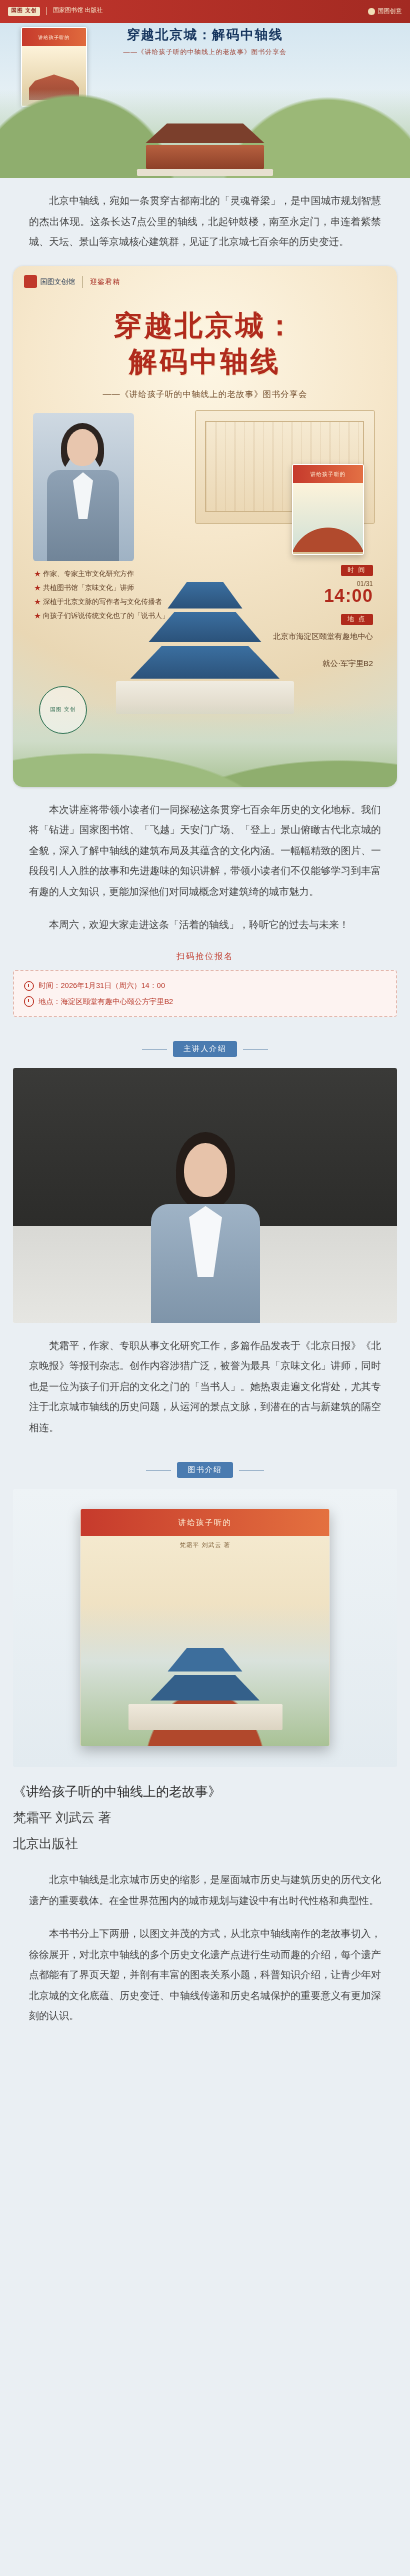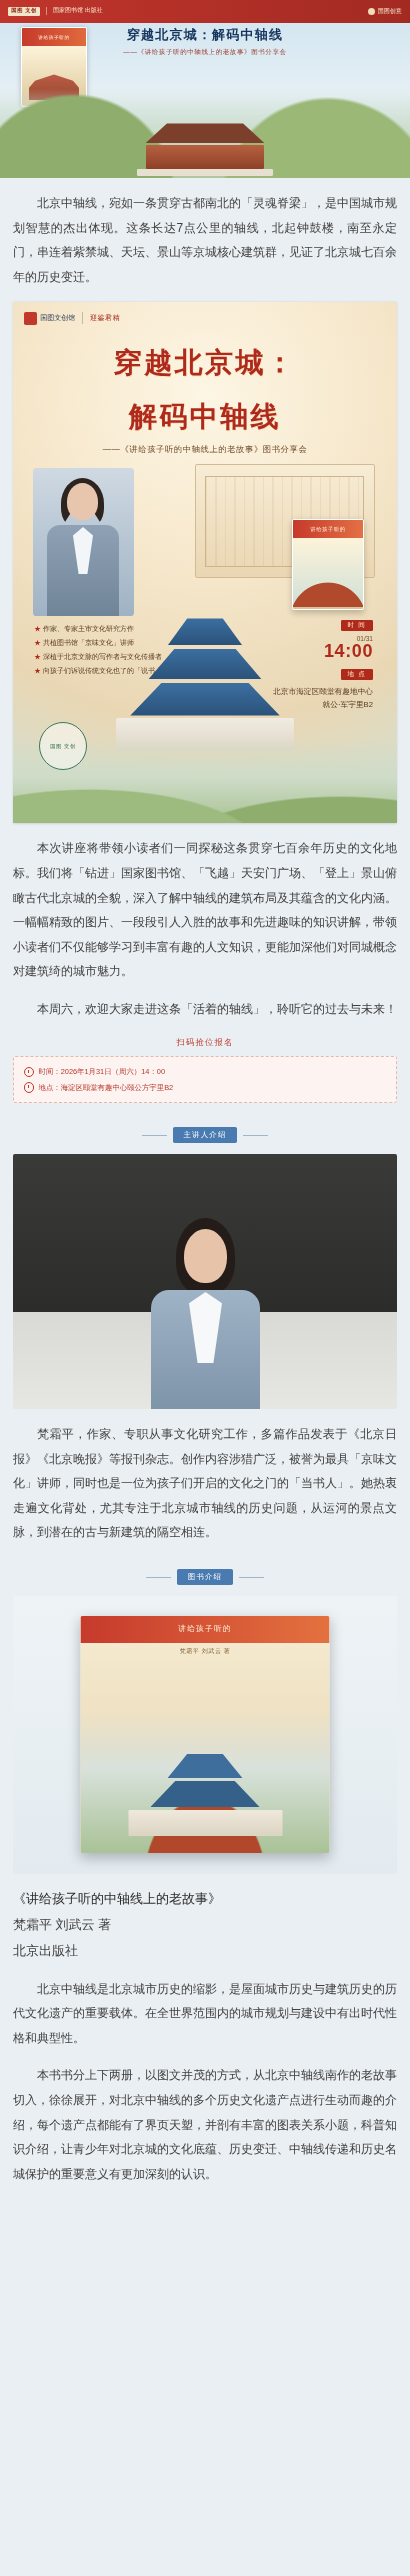--- a/index.html
+++ b/index.html
@@ -158,35 +158,35 @@
     border-radius: 1.2px;
   }
 
   
   .content {
     padding: 0 13px;
     box-sizing: border-box;
     width: 410px;
   }
   p.para {
-    font-size: 12px;
+    font-size: 10px;
     line-height: 2.05;
     color: #3f3f3f;
     text-align: justify;
-    margin: 13px 0;
+    margin: 13px 16px;
     text-indent: 2em;
   }
 
   
   .poster {
     position: relative;
     margin: 6px 13px 0;
     width: 384px;
     height: 521px;
-    border-radius: 1px;
+    border-radius: 10px;
     background:
       radial-gradient(circle at 50% 18%, #fdf6e4 0%, #f6e7cb 38%, #e9d7b4 70%, #cfe0d6 100%);
     overflow: hidden;
     box-shadow: 0 0.6px 2.4px rgba(0,0,0,.12);
   }
   .poster-head {
     display: flex;
     align-items: center;
     gap: 7px;
     padding: 9.5px 0 0 10.7px;
@@ -635,21 +635,21 @@
     <div class="poster-head">
       <div class="ph-badge">
         <span class="ph-sq"></span>
         <span>国图文创馆</span>
       </div>
       <div class="ph-div"></div>
       <div class="ph-red">迎鉴君精</div>
     </div>
 
     <div class="poster-title">穿越北京城：</div>
-    <div class="poster-title" style="margin-top:18px">解码中轴线</div>
+    <div class="poster-title" style="margin-top:0">解码中轴线</div>
     <div class="poster-sub">——《讲给孩子听的中轴线上的老故事》图书分享会</div>
 
     <div class="poster-mid">
       <div class="poster-person">
         <div class="pp-hair"></div>
         <div class="pp-head"></div>
         <div class="pp-body"></div>
         <div class="pp-shirt"></div>
       </div>
       <div class="poster-scroll"></div>
@@ -664,21 +664,21 @@
         <div>深植于北京文脉的写作者与文化传播者</div>
         <div>向孩子们诉说传统文化也了的「说书人」</div>
       </div>
 
       <div class="poster-info">
         <div class="pi-label">时 间</div>
         <div class="pi-date">01/31</div>
         <div class="pi-time">14:00</div>
         <div class="pi-label" style="margin-top:7px">地 点</div>
         <div class="pi-place">北京市海淀区颐堂有趣地中心</div>
-        <div class="pi-place" style="margin-top:0">就公·军宇里B2</div>
+        <div class="pi-place" style="margin-top:14px">就公·军宇里B2</div>
       </div>
     </div>
 
     <div class="poster-temple">
       <div class="pt-roof1"></div>
       <div class="pt-roof2"></div>
       <div class="pt-roof3"></div>
       <div class="pt-base"></div>
     </div>
 

